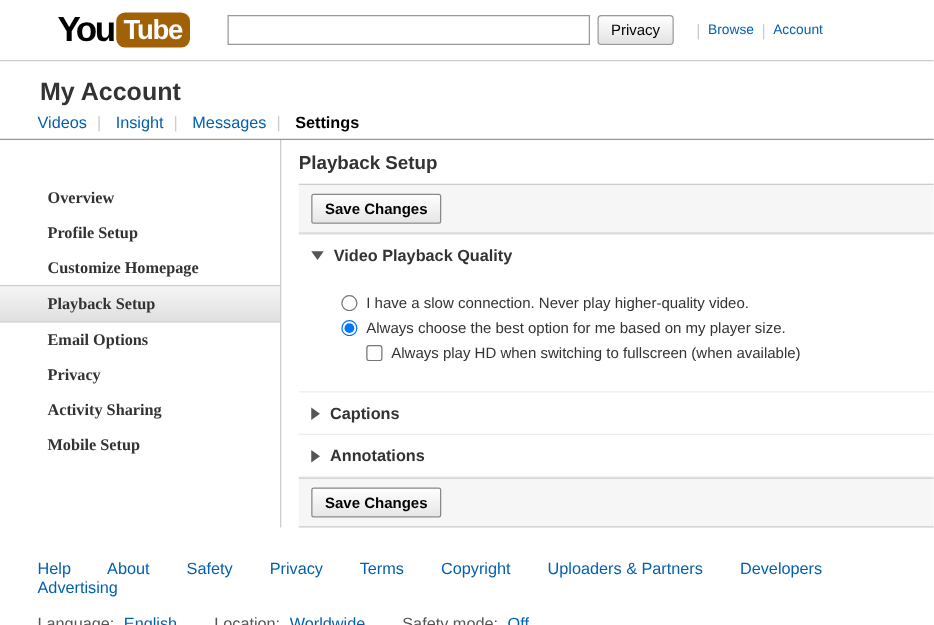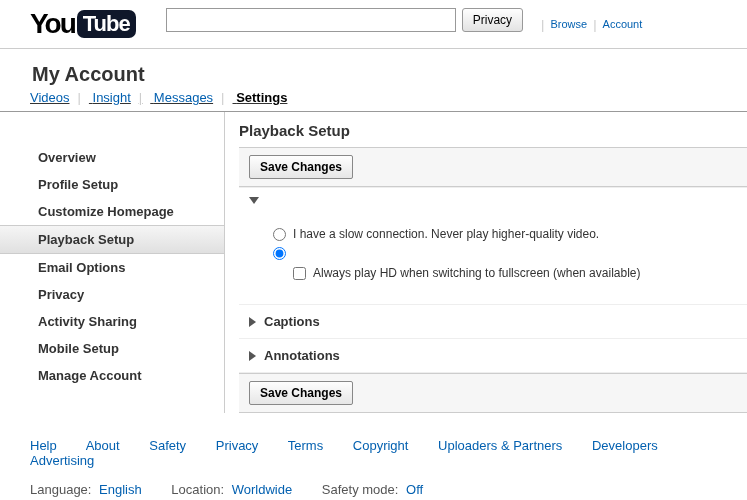--- a/index.html
+++ b/index.html
@@ -1,33 +1,33 @@
 <!DOCTYPE html>
 <html><head>
 <meta charset="utf-8">
 <style>
 * { margin: 0; padding: 0; box-sizing: border-box; }
 body { font-family: Arial, Helvetica, sans-serif; font-size: 13px; color: #333; background: #fff; width: 747px; }
-.header { display: flex; padding: 8px 15px 8px 30px; border-bottom: 1px solid #ccc; }
+.header { display: flex; align-items: center; padding: 8px 15px 8px 46px; border-bottom: 1px solid #ccc; }
 .logo { display: flex; align-items: flex-start; margin-right: 30px; }
 .logo-you { font-family: "Arial Black", Arial, sans-serif; font-weight: 900; font-size: 28px; color: #000; letter-spacing: -2px; }
-.logo-tube { background: #0f172a; color: #fff; font-family: "Arial Black", Arial, sans-serif; font-weight: 900; font-size: 22px; padding: 1px 6px; border-radius: 7px; margin-left: 2px; letter-spacing: -1px; position: relative; top: 2px; }
+.logo-tube { background: #a16207; color: #fff; font-family: "Arial Black", Arial, sans-serif; font-weight: 900; font-size: 22px; padding: 1px 6px; border-radius: 7px; margin-left: 2px; letter-spacing: -1px; position: relative; top: 2px; }
 .search-box { width: 290px; height: 24px; border: 1px solid #999; padding: 2px 4px; font-size: 13px; }
 .search-btn { height: 24px; padding: 0 10px; margin-left: 6px; background: linear-gradient(#fefefe,#e3e3e3); border: 1px solid #999; border-radius: 3px; font-size: 12px; cursor: pointer; }
 .hdr-links { margin-left: 18px; display: flex; align-items: center; }
 .hdr-links a { color: #0360b0; text-decoration: none; margin: 0 6px; font-size: 11px; }
 .hdr-sep { color: #ccc; }
 .page-title { font-size: 20px; font-weight: bold; padding: 14px 0 4px 32px; }
-.tabs { padding: 0 0 6px 30px; border-bottom: 1px solid #999; text-decoration: underline; }
+.tabs { padding: 0 0 6px 30px; border-bottom: 1px solid #999; }
 .tabs a { color: #0360b0; text-decoration: none; font-size: 13px; }
 .tabs .sep { color: #ccc; margin: 0 8px; }
 .tabs .active { color: #000; font-weight: bold; }
 .content { display: flex; }
 .sidebar { width: 225px; padding-top: 32px; border-right: 1px solid #ccc; }
-.sidebar-item { padding: 6px 0 6px 38px; font-size: 13px; font-weight: bold; cursor: pointer; }
+.sidebar-item { padding: 6px 0 6px 38px; font-size: 13px; font-weight: bold; cursor: pointer; font-family: Liberation Serif, serif; }
 .sidebar-item.selected { background: linear-gradient(#f5f5f5,#e0e0e0); border-top: 1px solid #ccc; border-bottom: 1px solid #ccc; }
 .main { flex: 1; padding: 0 0 0 14px; }
 .main-title { font-size: 15px; font-weight: bold; padding: 10px 0 8px 0; }
 .section-bar { background: #f6f6f6; border-top: 1px solid #ccc; border-bottom: 1px solid #ccc; padding: 7px 10px; }
 .save-btn { background: linear-gradient(#fefefe,#e6e6e6); border: 1px solid #888; border-radius: 2px; padding: 4px 10px; font-size: 12px; font-weight: bold; cursor: pointer; }
 .accordion { border-top: 1px solid #eee; padding: 9px 10px; display: flex; align-items: center; cursor: pointer; }
 .accordion-last { border-bottom: 1px solid #eee; }
 .tri { display: inline-block; width: 0; height: 0; margin-right: 8px; }
 .tri-down { border-left: 5px solid transparent; border-right: 5px solid transparent; border-top: 7px solid #555; }
 .tri-right { border-top: 5px solid transparent; border-bottom: 5px solid transparent; border-left: 7px solid #555; }
@@ -73,40 +73,41 @@
 <div class="content">
   <div class="sidebar">
     <div class="sidebar-item">Overview</div>
     <div class="sidebar-item">Profile Setup</div>
     <div class="sidebar-item">Customize Homepage</div>
     <div class="sidebar-item selected">Playback Setup</div>
     <div class="sidebar-item">Email Options</div>
     <div class="sidebar-item">Privacy</div>
     <div class="sidebar-item">Activity Sharing</div>
     <div class="sidebar-item">Mobile Setup</div>
-    <div class="sidebar-item">Manage Account</div>
   </div>
 
   <div class="main">
     <div class="main-title">Playback Setup</div>
 
     <div class="section-bar">
       <button class="save-btn">Save Changes</button>
     </div>
 
     <div class="accordion">
       <span class="tri tri-down"></span>
+      <span class="acc-title">Video Playback Quality</span>
     </div>
     <div class="quality-body">
       <div class="opt-row">
         <input type="radio" name="q" style="">
         <span>I have a slow connection. Never play higher-quality video.</span>
       </div>
       <div class="opt-row">
         <input type="radio" name="q" checked="" style="">
+        <span>Always choose the best option for me based on my player size.</span>
       </div>
       <div class="opt-row opt-sub">
         <input type="checkbox" style="">
         <span>Always play HD when switching to fullscreen (when available)</span>
       </div>
     </div>
 
     <div class="accordion">
       <span class="tri tri-right"></span>
       <span class="acc-title">Captions</span>

